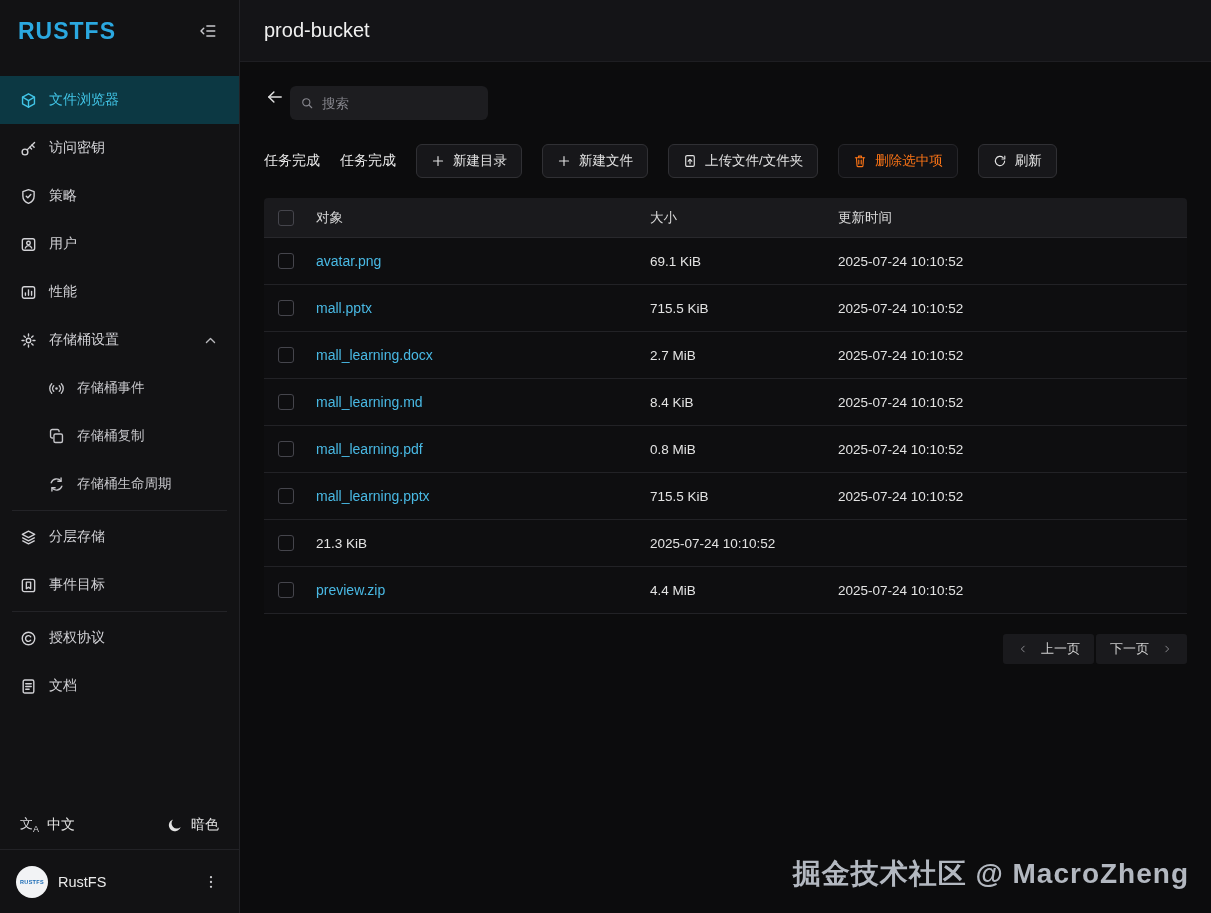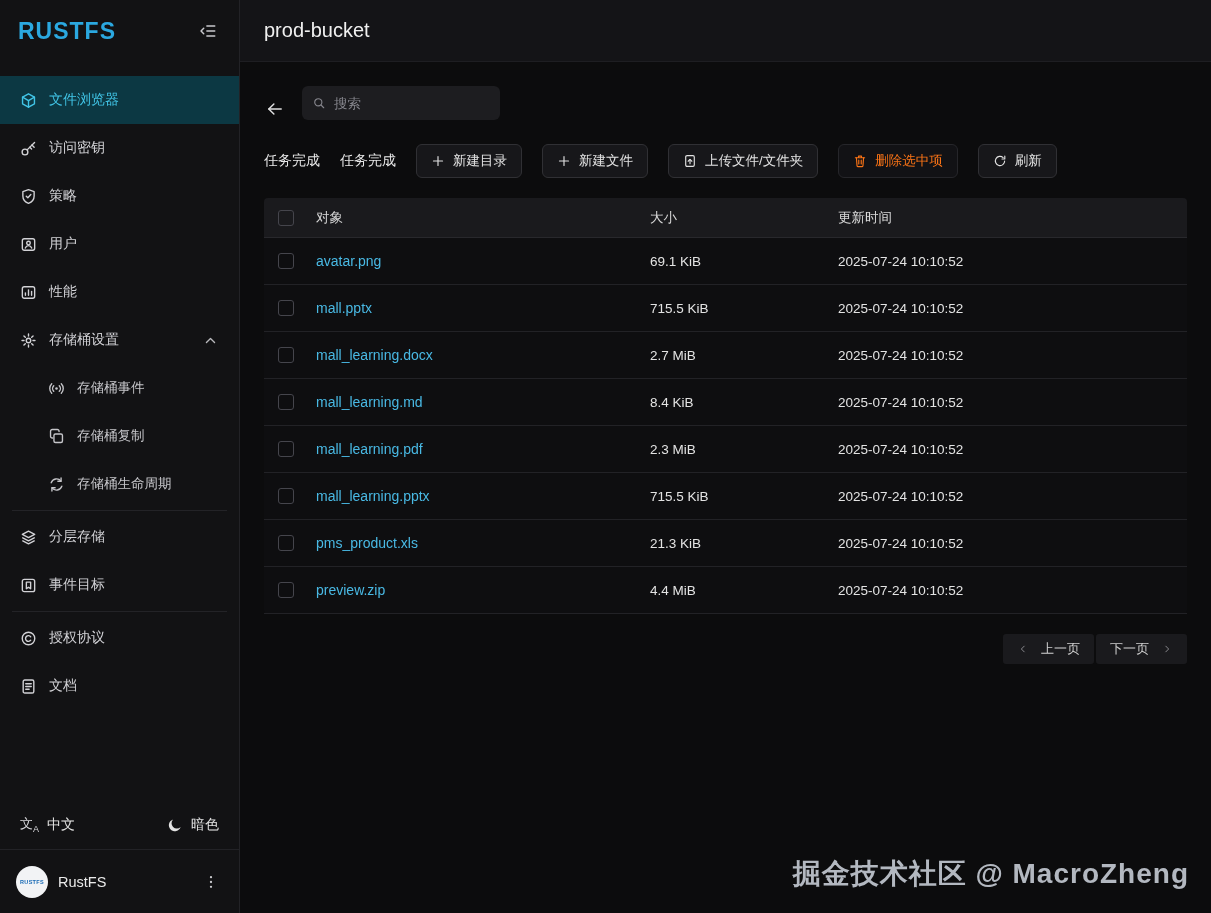--- a/index.html
+++ b/index.html
@@ -69,21 +69,21 @@
   
   .main { flex: 1 1 auto; display: flex; flex-direction: column; position: relative; background: #0c0c0d; }
   .topbar {
     height: 62px; background: #141417; border-bottom: 1px solid #1e1e22;
     display: flex; align-items: center; padding: 0 24px; flex: none;
   }
   .topbar-title { font-size: 20px; color: #f0f0f0; }
 
   .content { padding: 24px 24px 0; flex: 1 1 auto; }
 
-  .row-search { display: flex; align-items: flex-end; gap: 16px; margin-bottom: 24px; }
+  .row-search { display: flex; align-items: flex-start; gap: 4px; margin-bottom: 24px; }
   .back-btn { background: none; border: none; color: #e0e0e0; cursor: pointer; display: inline-flex; padding: 2px; }
   .search-box {
     width: 198px; height: 34px; background: #1d1d20; border-radius: 6px;
     display: inline-flex; align-items: center; gap: 8px; padding: 0 10px; color: #85858c;
     cursor: text;
   }
   .search-input {
     flex: 1; background: transparent; border: none; outline: none;
     color: #e0e0e0; font-size: 13.5px; font-family: inherit; min-width: 0;
   }
@@ -432,36 +432,35 @@
             </div>
             <div class="td"><a class="file-link">mall_learning.md</a></div>
             <div class="td">8.4 KiB</div>
             <div class="td">2025-07-24 10:10:52</div>
           </div>
           <div class="tr">
             <div class="td check">
               <span class="checkbox"></span>
             </div>
             <div class="td"><a class="file-link">mall_learning.pdf</a></div>
-            <div class="td">2.3 MiB</div>
+            <div class="td">0.8 MiB</div>
             <div class="td">2025-07-24 10:10:52</div>
           </div>
           <div class="tr">
             <div class="td check">
               <span class="checkbox"></span>
             </div>
             <div class="td"><a class="file-link">mall_learning.pptx</a></div>
             <div class="td">715.5 KiB</div>
             <div class="td">2025-07-24 10:10:52</div>
           </div>
           <div class="tr">
             <div class="td check">
               <span class="checkbox"></span>
             </div>
-            <div class="td"><a class="file-link">pms_product.xls</a></div>
             <div class="td">21.3 KiB</div>
             <div class="td">2025-07-24 10:10:52</div>
           </div>
           <div class="tr">
             <div class="td check">
               <span class="checkbox"></span>
             </div>
             <div class="td"><a class="file-link">preview.zip</a></div>
             <div class="td">4.4 MiB</div>
             <div class="td">2025-07-24 10:10:52</div>

